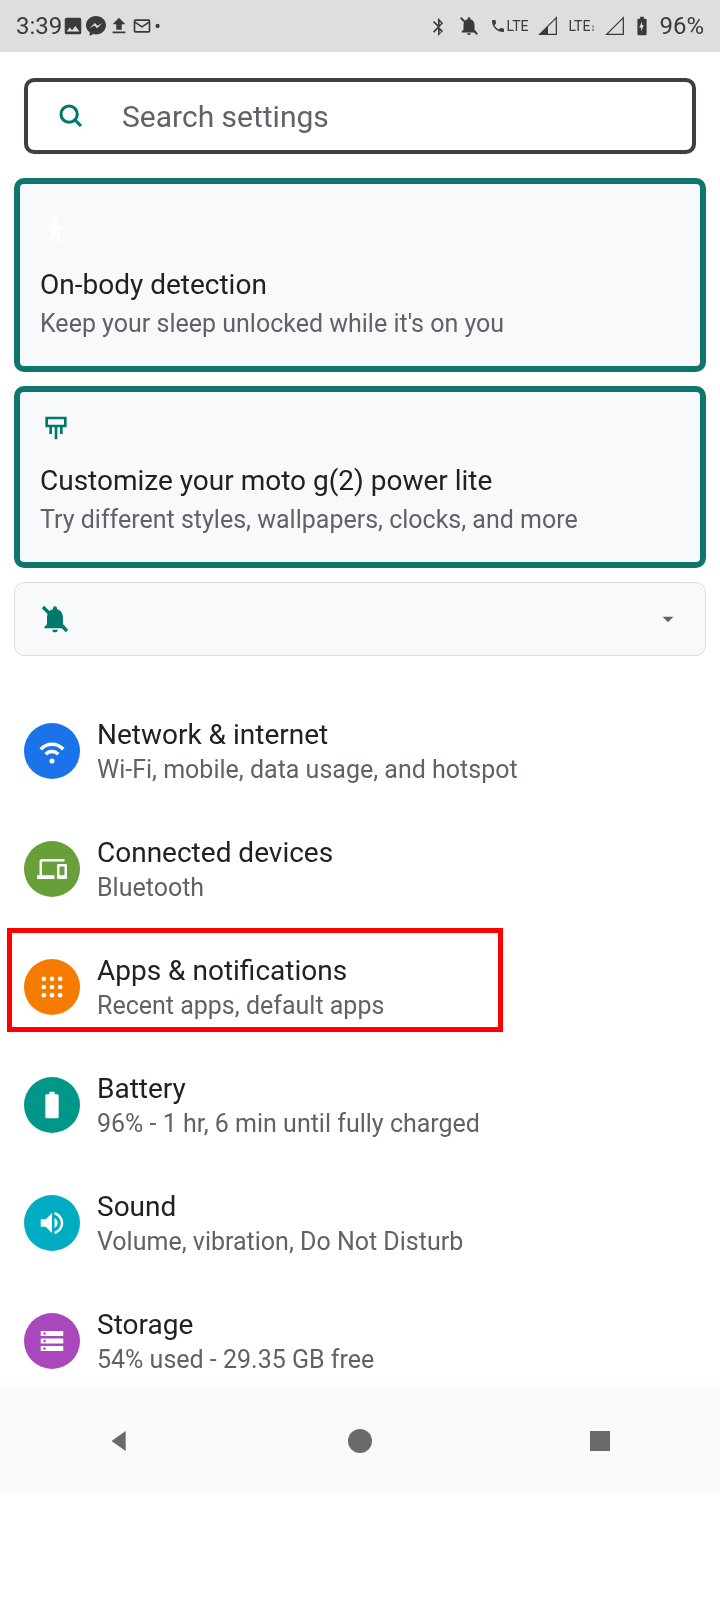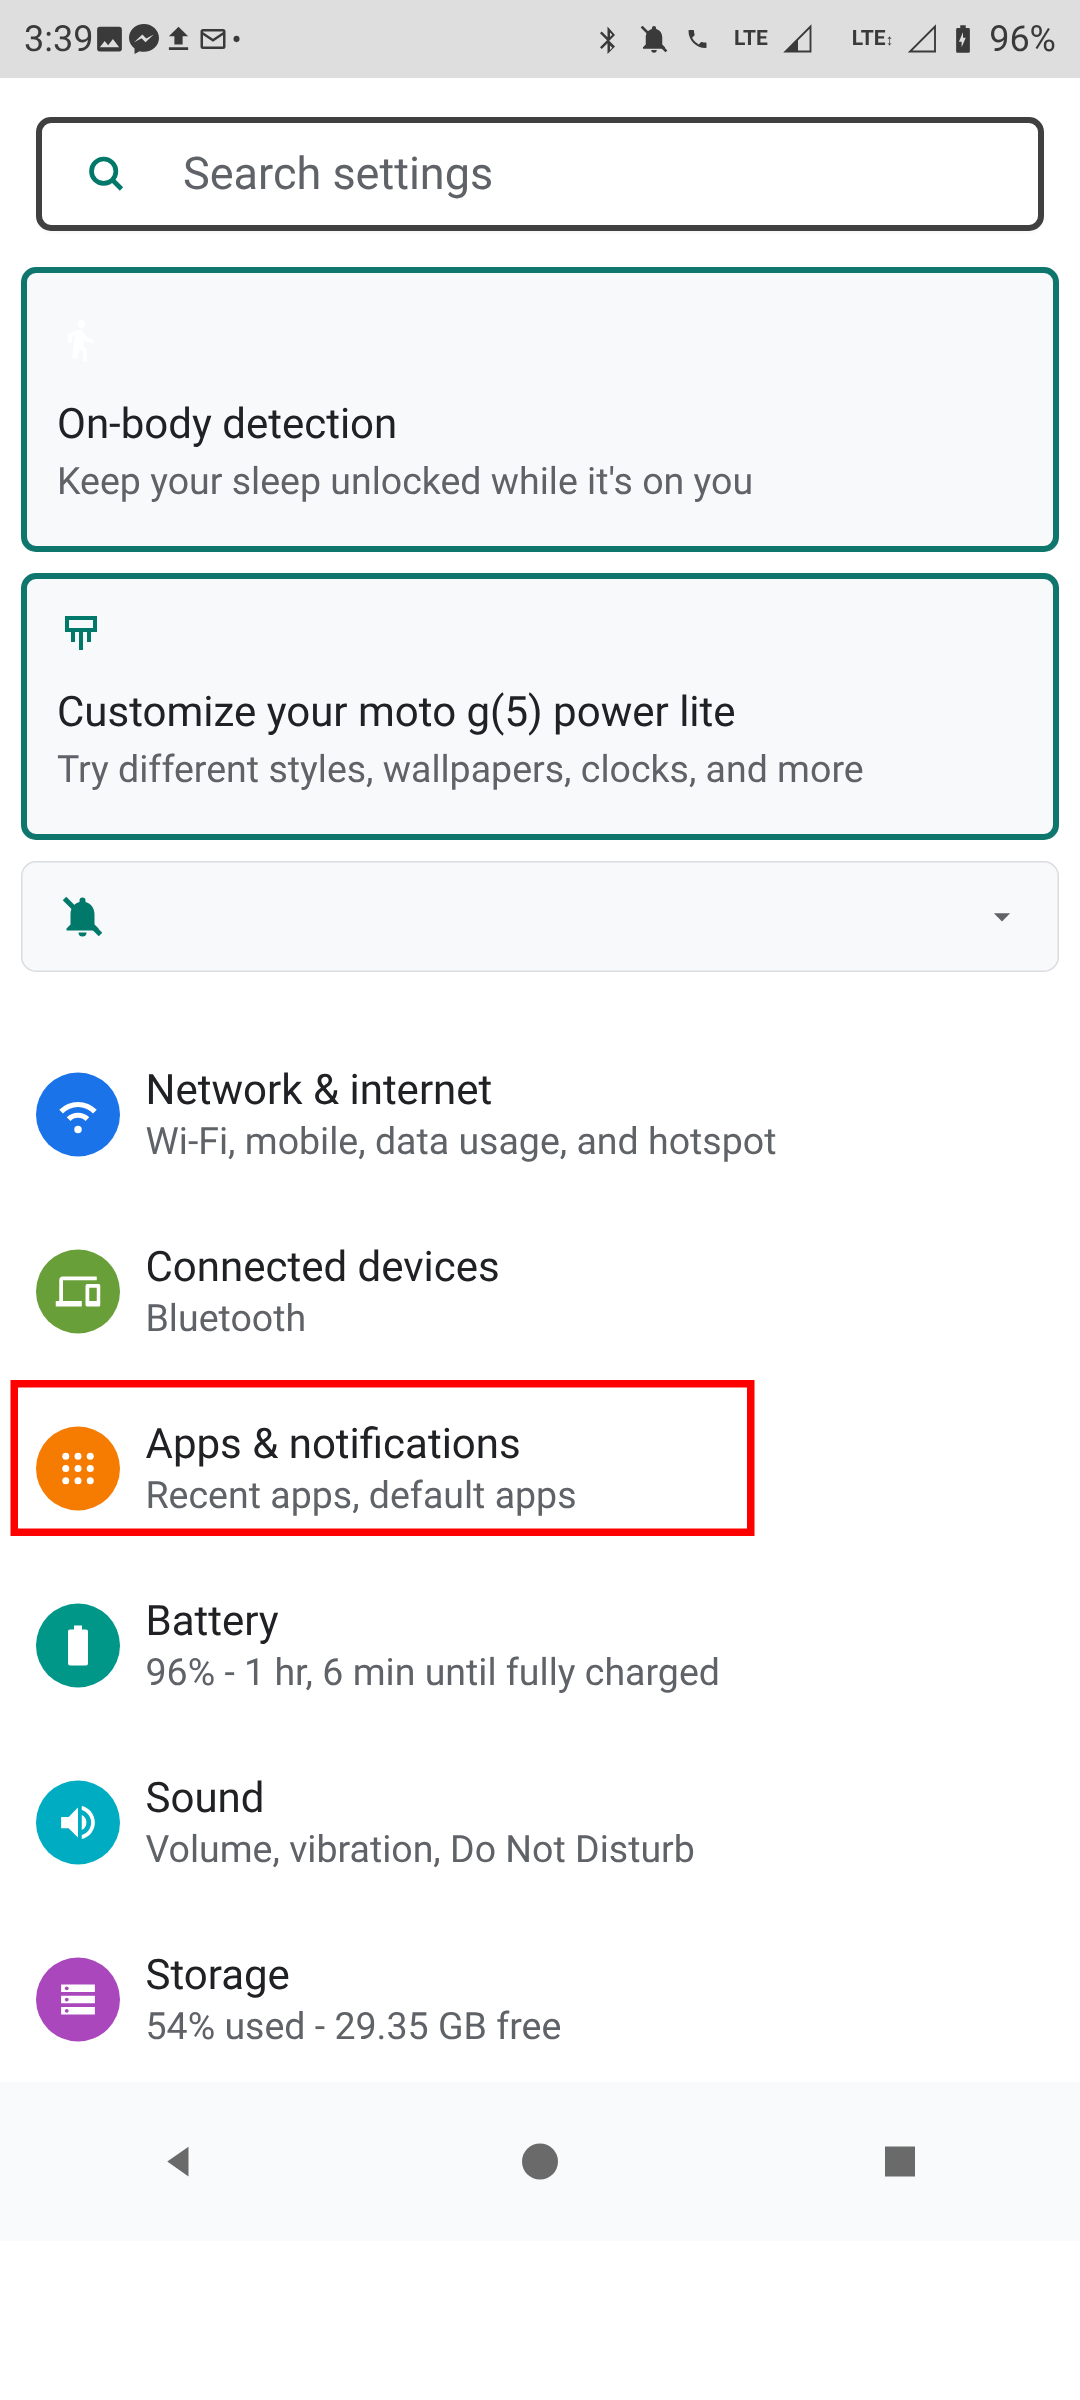--- a/index.html
+++ b/index.html
@@ -4,21 +4,21 @@
 <style>
   * { box-sizing: border-box; margin: 0; padding: 0; }
   html, body { width: 720px; height: 1600px; font-family: Roboto, "Segoe UI", Arial, sans-serif; background: #fff; color: #202124; overflow: hidden; }
   .status-bar { height: 52px; background: #dedede; display: flex; align-items: center; padding: 0 16px; font-size: 24px; color: #3a3a3a; }
   .status-left { display: flex; align-items: center; }
   .status-right { margin-left: auto; display: flex; align-items: center; gap: 10px; font-size: 20px; }
   .status-right .pct { font-size: 24px; }
   .content { height: 1442px; overflow: hidden; position: relative; }
   .search-box { margin: 26px 24px 24px; height: 76px; border: 4px solid #404040; border-radius: 10px; display: flex; align-items: center; padding: 0 28px; gap: 36px; box-shadow: 0 1px 2px rgba(0,0,0,0.04); }
   .search-box .ph { color: #5f6368; font-size: 30px; }
-  .card { margin: 0 14px 14px; border: 4px solid #0f766e; border-radius: 10px; background: #f8f9fa; padding: 22px 20px 28px; }
+  .card { margin: 0 14px 14px; border: 6px solid #0f766e; border-radius: 10px; background: #f8f9fa; padding: 22px 20px 28px; }
   .card .c-title { font-size: 28px; color: #202124; margin-top: 18px; }
   .card .c-sub { font-size: 25px; color: #5f6368; margin-top: 8px; }
   .dnd-card { margin: 0 14px 36px; border: 1px solid #dadce0; border-radius: 10px; background: #f8f9fa; height: 74px; display: flex; align-items: center; padding: 0 24px; }
   .dnd-card .chev { margin-left: auto; }
   .list { padding: 0 0 200px 0; }
   .item { display: flex; align-items: center; padding: 26px 24px; gap: 17px; position: relative; }
   .item .circle { width: 56px; height: 56px; border-radius: 50%; display: flex; align-items: center; justify-content: center; flex: none; }
   .item .texts .t { font-size: 28px; color: #202124; }
   .item .texts .s { font-size: 25px; color: #5f6368; margin-top: 4px; }
   .c-blue   { background: #1a73e8; }
@@ -26,21 +26,21 @@
   .c-orange { background: #f57c00; }
   .c-teal   { background: #009688; }
   .c-amber  { background: #ffa726; }
   .c-cyan   { background: #00acc1; }
   .c-purple { background: #ab47bc; }
   .highlight { position: absolute; border: 5px solid #ff0000; left: 7px; width: 496px; height: 104px; top: 0; pointer-events:none;}
   .item-wrap { position: relative; }
   .navbar { position: absolute; left: 0; right: 0; bottom: 0; height: 106px; background: rgba(248,249,250,0.86); display: flex; align-items: center; justify-content: space-around; }
   .nav-btn { width: 40px; height: 40px; display:flex; align-items:center; justify-content:center; }
   svg { display: block; }
-  .lte { font-size: 14px; font-weight: 700; margin-left: 16px; }
+  .lte { font-size: 14px; font-weight: 400; }
 </style>
 </head>
 <body>
 
 <div class="status-bar">
   <div class="status-left">
     <span>3:39</span>
     <span>
       <svg width="22" height="22" viewBox="0 0 24 24" fill="#3a3a3a">
           <path d="M21 19V5a2 2 0 0 0-2-2H5a2 2 0 0 0-2 2v14a2 2 0 0 0 2 2h14a2 2 0 0 0 2-2zM8.5 13.5l2.5 3 3.5-4.5L19 18H5l3.5-4.5z"></path>
@@ -127,21 +127,21 @@
     <div class="c-sub">Keep your sleep unlocked while it's on you</div>
   </div>
 
   <div class="card">
     <span>
       <svg width="32" height="32" viewBox="0 0 24 24" fill="none" stroke="#00796b" stroke-width="2">
           <path d="M5 3h14v6H5z"></path>
           <path d="M8 9v6M12 9v10M16 9v6"></path>
         </svg>
     </span>
-    <div class="c-title">Customize your moto g(5) power lite</div>
+    <div class="c-title">Customize your moto g(2) power lite</div>
     <div class="c-sub">Try different styles, wallpapers, clocks, and more</div>
   </div>
 
   <div class="dnd-card">
     <span>
       <svg width="32" height="32" viewBox="0 0 24 24" fill="#00796b">
           <path d="M12 22a2 2 0 0 0 2-2h-4a2 2 0 0 0 2 2zm6-6V11c0-3.1-1.6-5.6-4.5-6.3V4a1.5 1.5 0 0 0-3 0v.7C7.6 5.4 6 7.9 6 11v5l-2 2v1h16v-1l-2-2z"></path>
           <line x1="3" y1="3" x2="21" y2="21" stroke="#00796b" stroke-width="2.5"></line>
         </svg>
     </span>

